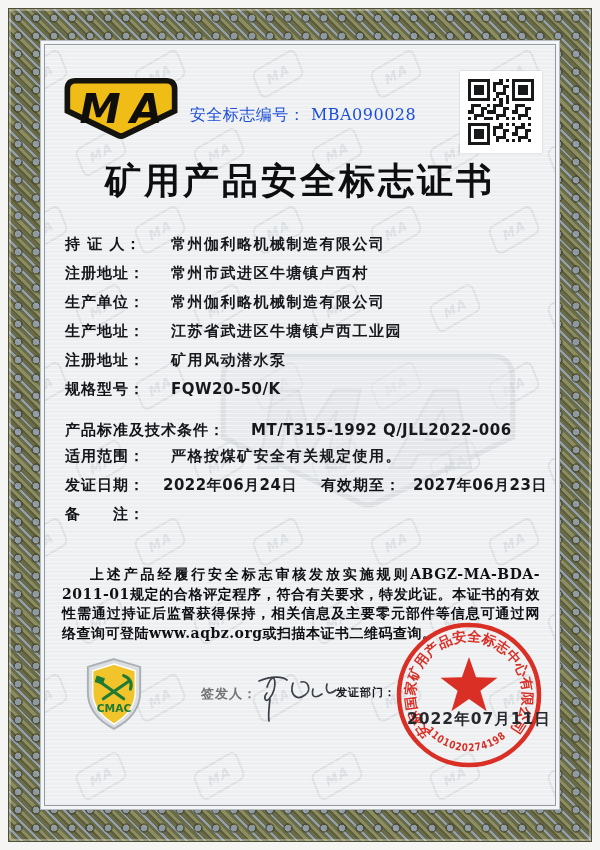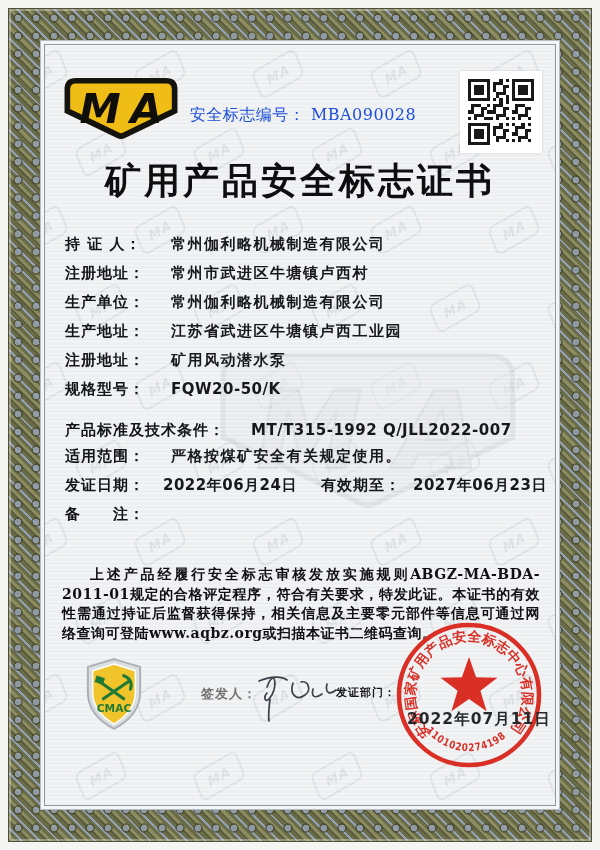--- a/index.html
+++ b/index.html
@@ -306,21 +306,21 @@
       <div class="frow">
         <span class="flabel">注册地址：</span>
         <span class="fvalue">矿用风动潜水泵</span>
       </div>
       <div class="frow model">
         <span class="flabel">规格型号：</span>
         <span class="fvalue">FQW20-50/K</span>
       </div>
       <div class="frow long std">
         <span class="flabel">产品标准及技术条件：</span>
-        <span class="fvalue">MT/T315-1992 Q/JLL2022-007</span>
+        <span class="fvalue">MT/T315-1992 Q/JLL2022-006</span>
       </div>
       <div class="frow">
         <span class="flabel">适用范围：</span>
         <span class="fvalue">严格按煤矿安全有关规定使用。</span>
       </div>
       <div class="frow dates date">
         <span class="pair">
           <span class="flabel">发证日期：</span>
           <span class="fvalue">2022年06月24日</span>
         </span>

